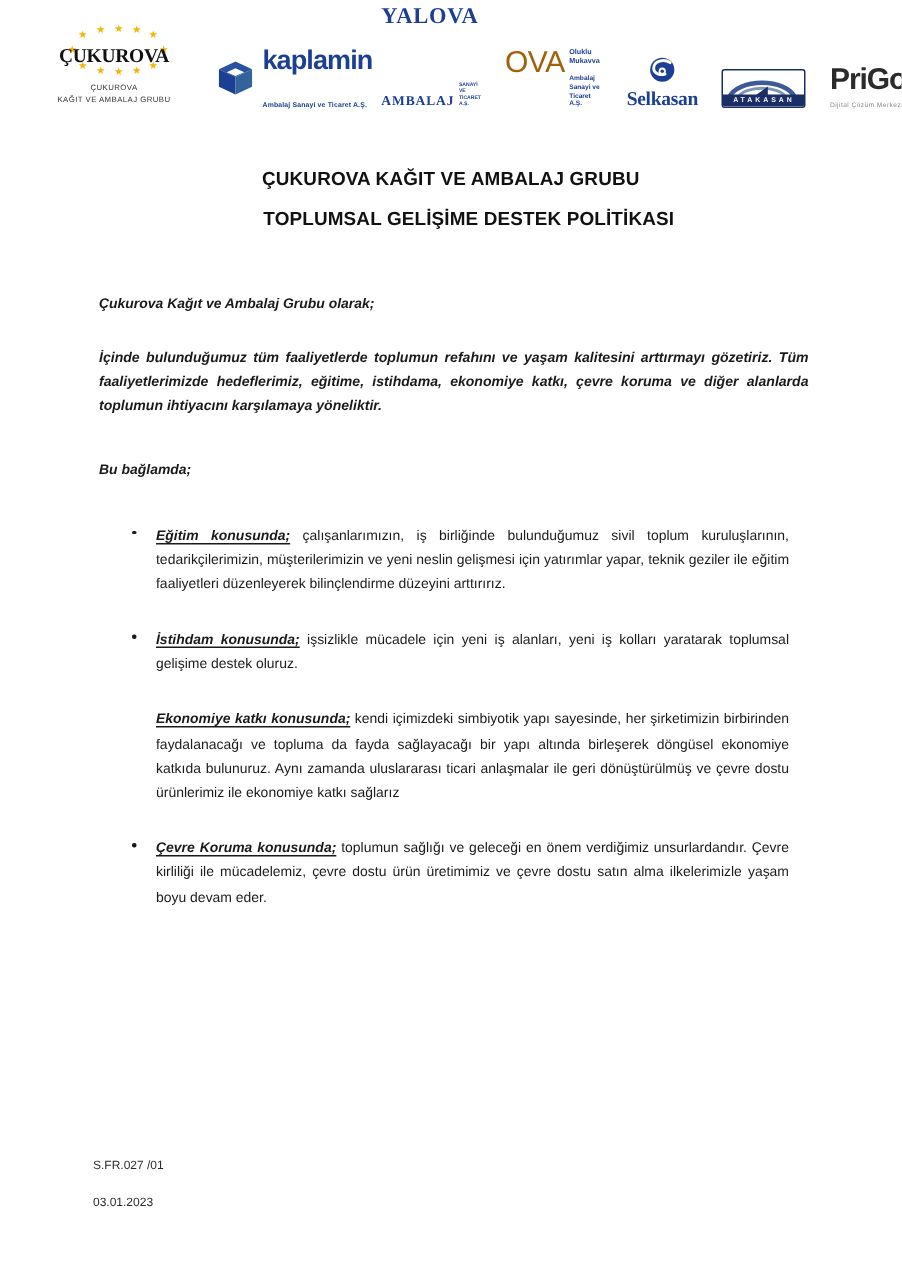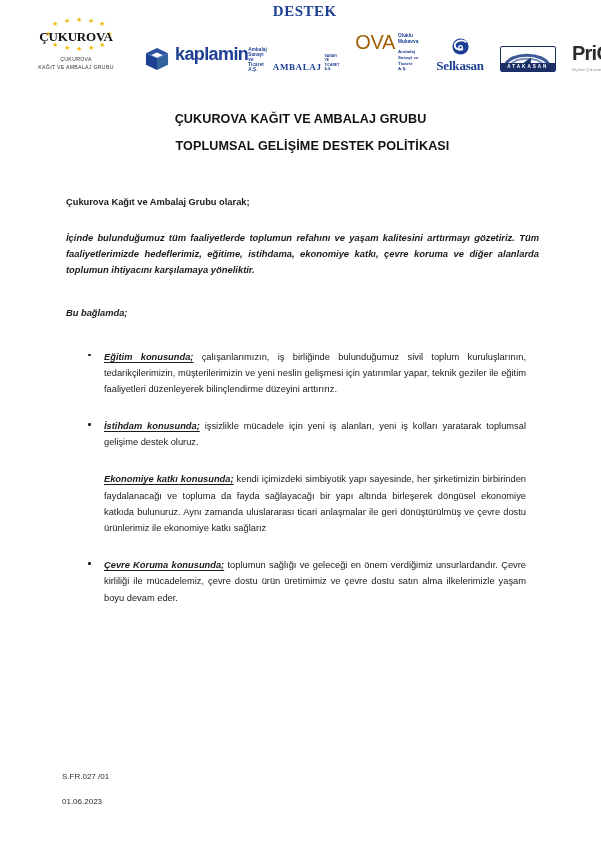--- a/index.html
+++ b/index.html
@@ -66,21 +66,21 @@
     color: #333;
     text-align: center;
     line-height: 1.5;
     margin-top: 3px;
     font-weight: normal;
   }
 
   
   .logo-kaplamin { width: 135px; flex-direction: row; align-items: center; gap: 5px; margin-left: 22px; margin-top: 6px;}
   .kap-cube { width: 26px; height: 26px; flex: 0 0 26px; }
-  .kap-text { display: flex; flex-direction: row; }
+  .kap-text { display: flex; flex-direction: column; gap: 16px; }
   .kap-word {
     font-size: 18px; font-weight: bold; color: #1c3f94;
     letter-spacing: -0.6px; line-height: 1;
   }
   .kap-sub { font-size: 4.6px; color: #1c3f94; letter-spacing: 0.1px; margin-top: 2px; font-weight: bold;}
 
   
   .logo-yalova { width: 72px; margin-left: 6px; margin-top: 7px; align-items: flex-start;}
   .yal-word { font-family: "Liberation Serif", serif; font-size: 15px; font-weight: bold; color: #1c3f94; letter-spacing: 0.5px; line-height: 1;}
   .yal-row { display: flex; align-items: flex-end; gap: 3px; }
@@ -136,20 +136,21 @@
 
   
   .body-area {
     padding: 0 62px 0 66px;
     margin-top: 42px;
     font-size: 9.4px;
     line-height: 1.62;
     color: #1a1a1a;
   }
   .p-intro {
+    font-style: italic;
     font-weight: bold;
     font-size: 9.3px;
   }
   .p-lead {
     font-style: italic;
     font-weight: bold;
     font-size: 9.4px;
     text-align: justify;
     margin-top: 20px;
     line-height: 1.72;
@@ -238,21 +239,21 @@
           <polygon points="20,10 29,14 20,18 11,14" fill="#ffffff"></polygon>
         </svg>
       </span>
       <span class="kap-text">
         <span class="kap-word">kaplamin</span>
         <span class="kap-sub">Ambalaj Sanayi ve Ticaret A.Ş.</span>
       </span>
     </div>
 
     <div class="logo logo-yalova">
-      <span class="yal-word">DESTEK</span>
+      <span class="yal-word">YALOVA</span>
       <span class="yal-row">
         <span class="yal-second">AMBALAJ</span>
         <span class="yal-tiny">
           <span style="display:block">SANAYİ VE</span>
           <span style="display:block">TİCARET A.Ş.</span>
         </span>
       </span>
     </div>
 
     <div class="logo logo-ova">
@@ -328,16 +329,16 @@
       <li>
         <span class="dot"></span>
         <span class="term">Çevre Koruma konusunda;</span><span>  toplumun sağlığı ve geleceği en önem verdiğimiz unsurlardandır. Çevre kirliliği ile mücadelemiz, çevre dostu ürün üretimimiz ve çevre dostu satın alma ilkelerimizle yaşam boyu devam eder.</span>
       </li>
 
     </ul>
   </div>
 
   <div class="footer">
     <div class="f1">S.FR.027 /01</div>
-    <div class="f2">01.06.2023</div>
+    <div class="f2">03.01.2023</div>
   </div>
 
 </div>
 
 </body></html>

